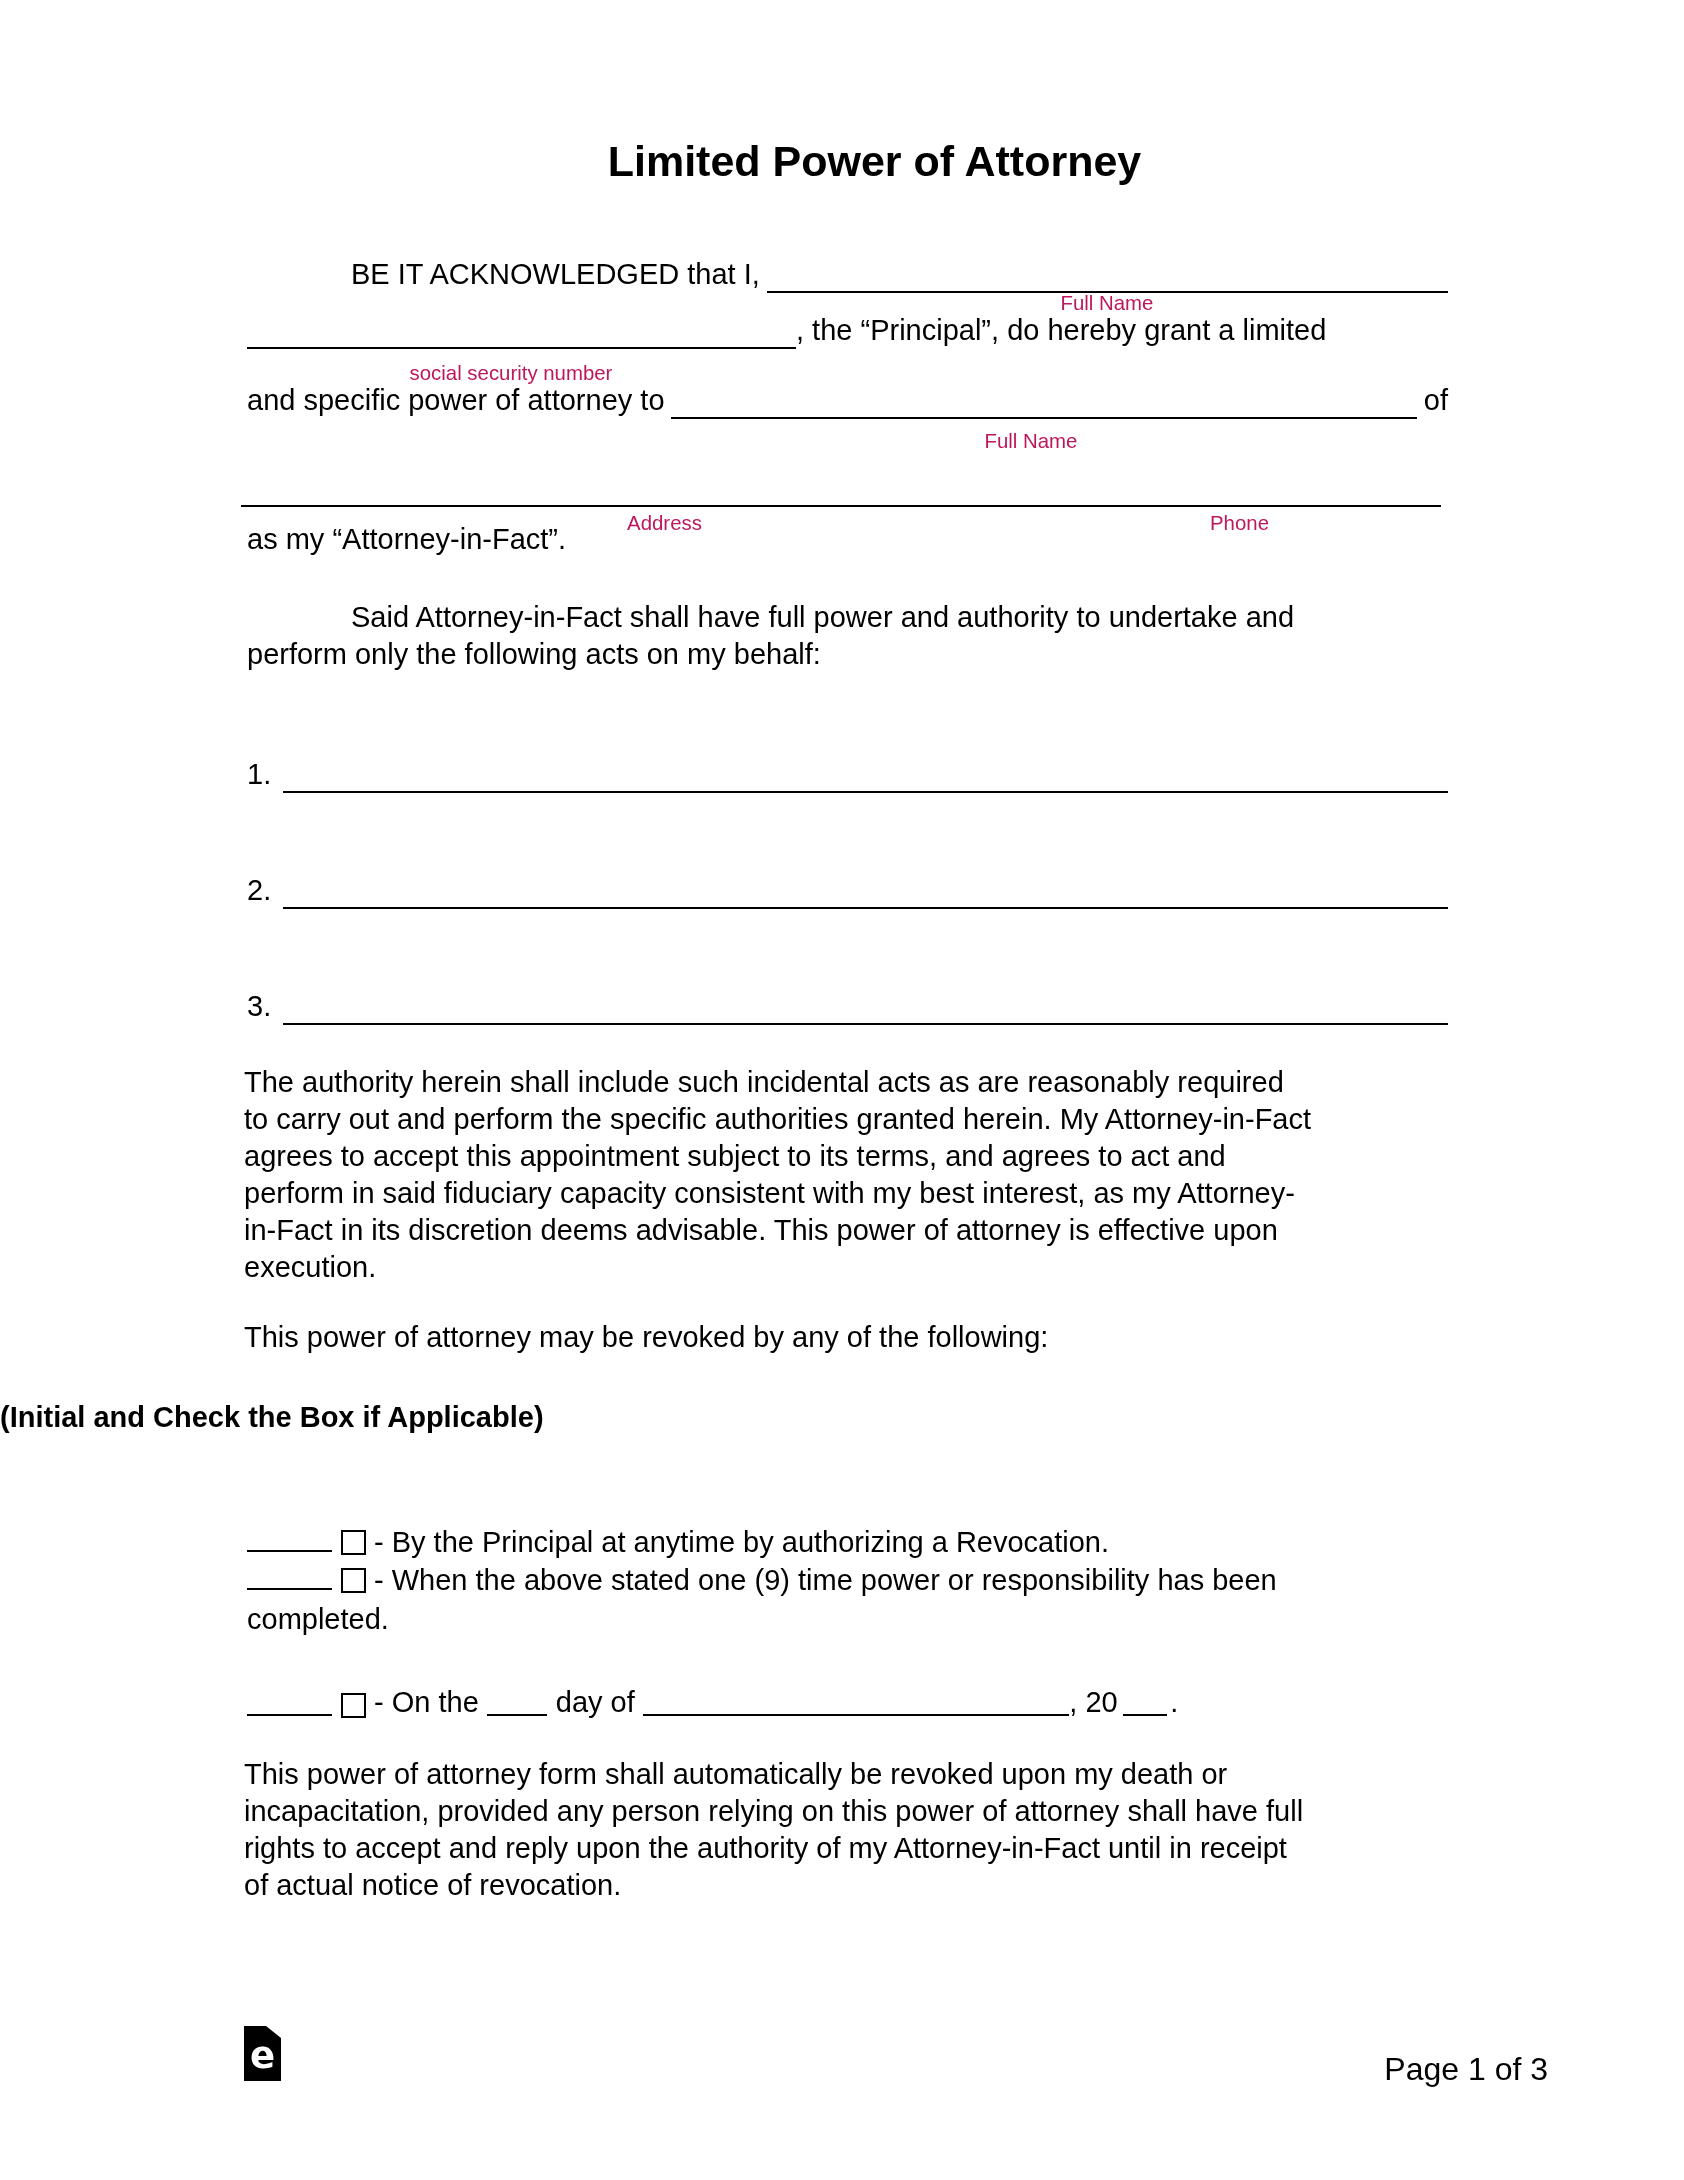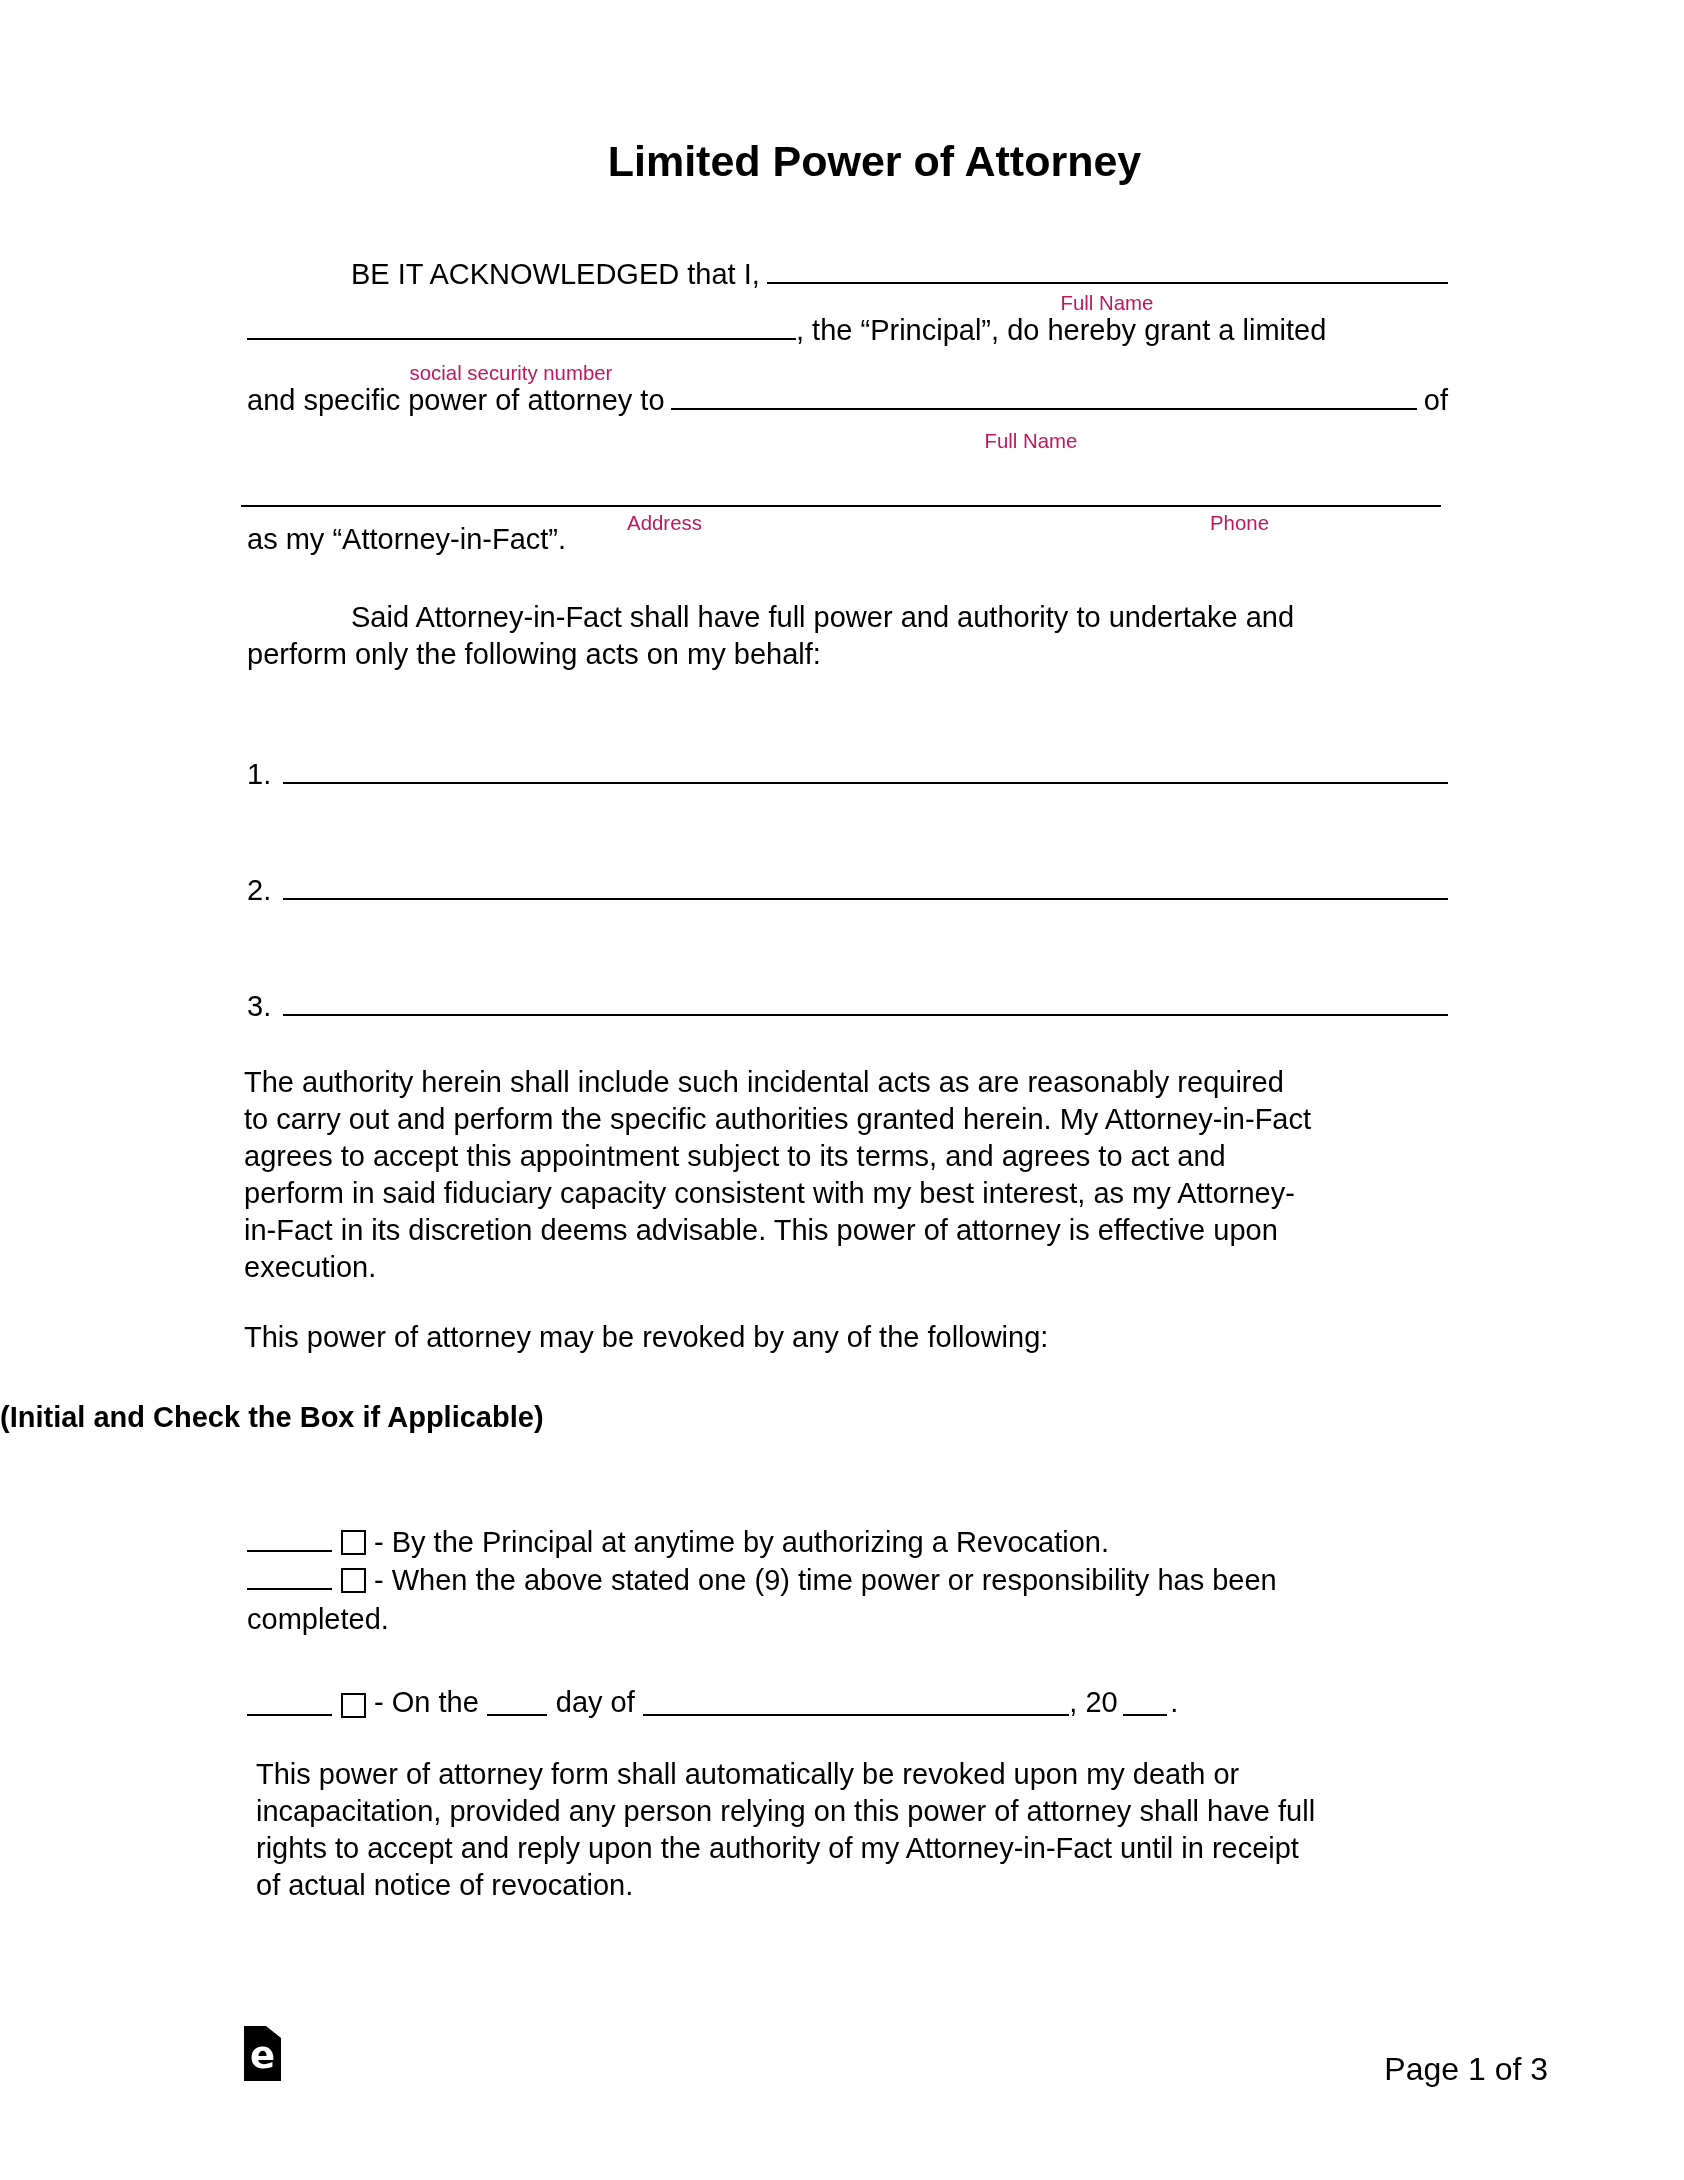--- a/index.html
+++ b/index.html
@@ -6,21 +6,21 @@
   .page{
     position:relative;
     width:1685px;height:2181px;
     background:#ffffff;
     font-family:"Liberation Sans","DejaVu Sans",sans-serif;
     color:#000;
     overflow:hidden;
   }
   .abs{position:absolute;}
   .body-text{font-size:29px;line-height:37px;white-space:pre;}
-  .row{display:flex;align-items:flex-start;}
+  .row{display:flex;align-items:flex-end;}
   .title{
     left:0;top:136px;width:1685px;
     text-align:center;font-size:43px;line-height:51px;font-weight:bold;padding-left:32px;
   }
   .small-label{font-size:20.4px;line-height:24px;text-align:center;color:#be185d;}
   .blank{
     display:inline-block;height:25.6px;
     border-bottom:2.6px solid #000;
   }
   .fill{flex:1 1 auto;}
@@ -134,21 +134,21 @@
     <span class="checkbox"></span>
     <span>- On the</span>
     <span class="blank" style="width:60px;"></span>
     <span>day of</span>
     <span class="blank" style="width:426px;"></span>
     <span style="margin-left:-8.5px;">, 20</span>
     <span class="blank" style="width:44px;margin-left:-3.4px;"></span>
     <span style="margin-left:-5.1px;">.</span>
   </div>
 
-  <div class="abs body-text" style="left:244px;top:1756px;margin-left:12px;">This power of attorney form shall automatically be revoked upon my death or
+  <div class="abs body-text" style="left:244px;top:1756px;">This power of attorney form shall automatically be revoked upon my death or
 incapacitation, provided any person relying on this power of attorney shall have full
 rights to accept and reply upon the authority of my Attorney-in-Fact until in receipt
 of actual notice of revocation.</div>
 
   <div class="abs logo">
     <div class="logo-body"></div>
     <div class="logo-fold"></div>
     <div class="logo-letter">e</div>
   </div>
   <div class="abs page-num" style="top:2051px;right:137px;">Page 1 of 3</div>

